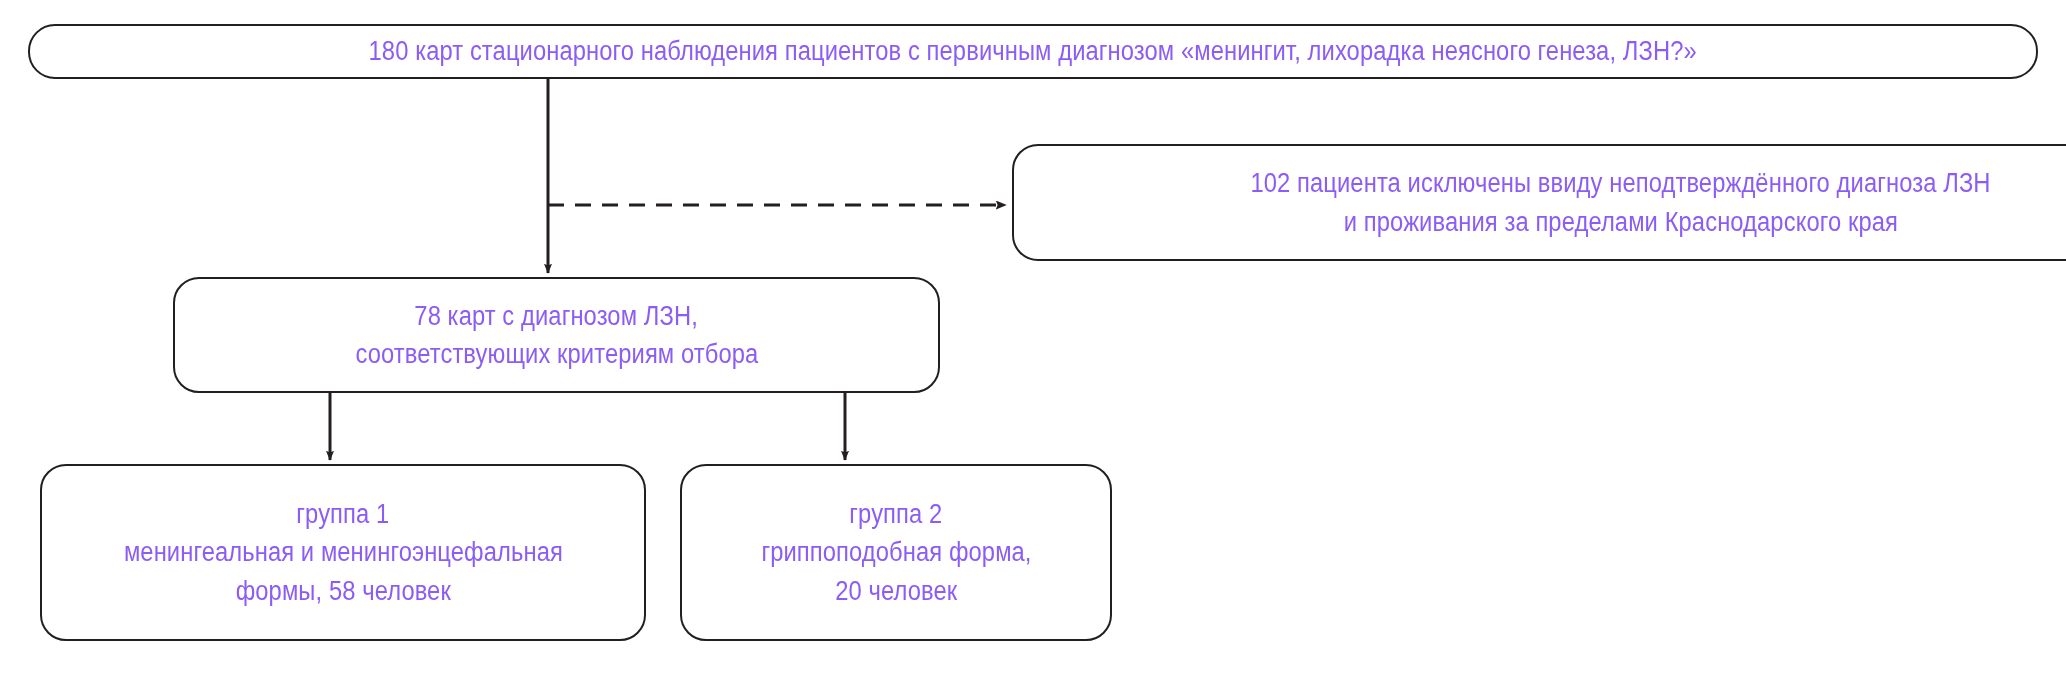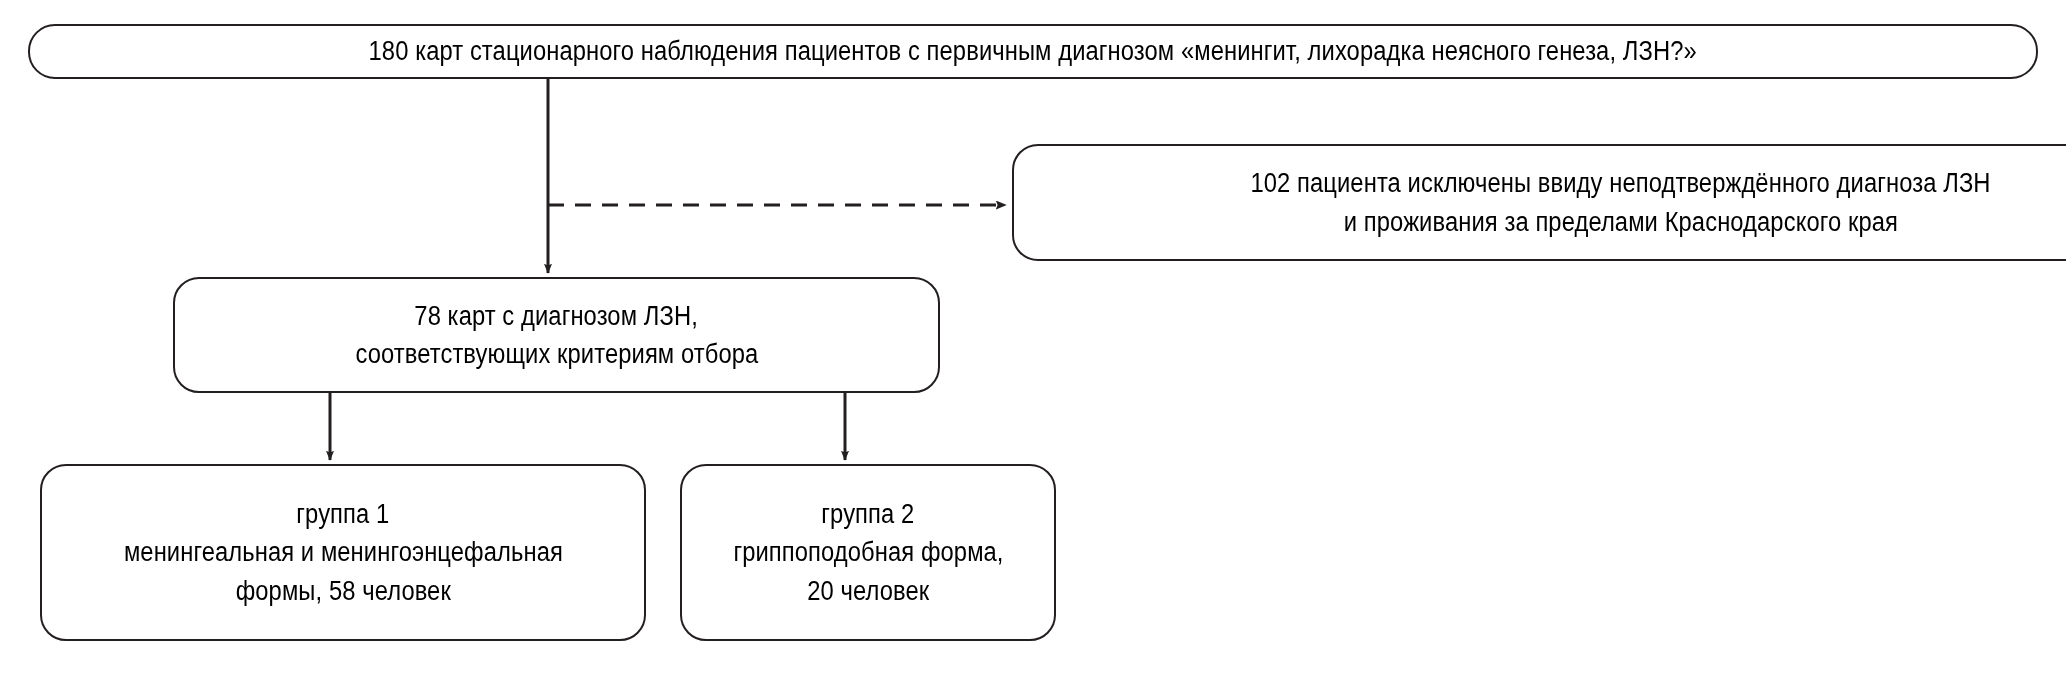--- a/index.html
+++ b/index.html
@@ -33,40 +33,40 @@
     position: absolute;
     box-sizing: border-box;
     background: #ffffff;
     border: 2.2px solid #231f20;
     border-radius: 26px;
     display: flex;
     flex-direction: column;
     align-items: center;
     justify-content: center;
     text-align: center;
-    color: #000000;
+    color: #8b5cf6;
     font-size: 27px;
     line-height: 1.42;
     letter-spacing: 0.1px;
     
     transform-origin: center center;
   }
   .node .line {
     display: block;
     white-space: nowrap;
     transform: scaleX(0.88);
     transform-origin: center center;
   }
 
   
   #node-total     { left: 28px;   top: 24px;   width: 2010px; height: 55px;  border-radius: 27px; }
   #node-excluded  { left: 1012px; top: 144px;  width: 1218px; height: 117px; }
   #node-included  { left: 173px;  top: 277px;  width: 767px;  height: 116px; }
   #node-group1    { left: 40px;   top: 464px;  width: 606px;  height: 177px; }
-  #node-group2    { left: 680px;  top: 464px;  width: 376px;  height: 177px; }
+  #node-group2    { left: 680px;  top: 464px;  width: 432px;  height: 177px; }
 </style>
 </head>
 <body>
 
 <div id="canvas">
 
   <svg id="connectors" viewBox="0 0 2066 675" width="2066" height="675" aria-hidden="true">
     <defs>
       <marker id="arrowhead" markerWidth="10" markerHeight="8" refX="9.2" refY="4" orient="auto" markerUnits="userSpaceOnUse">
         <path d="M0,0 L10,4 L0,8 L1.6,4 Z" fill="#231f20"></path>

